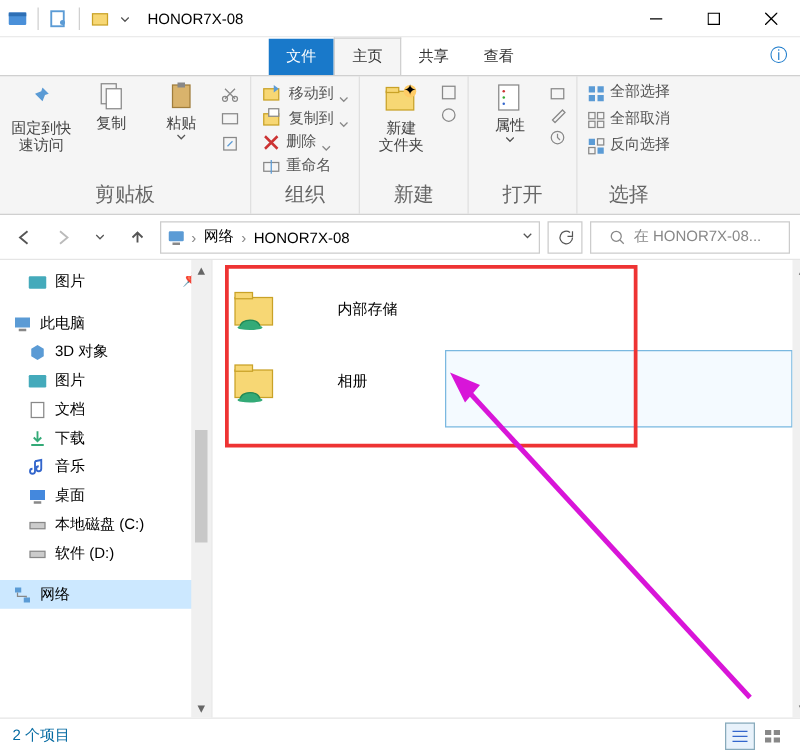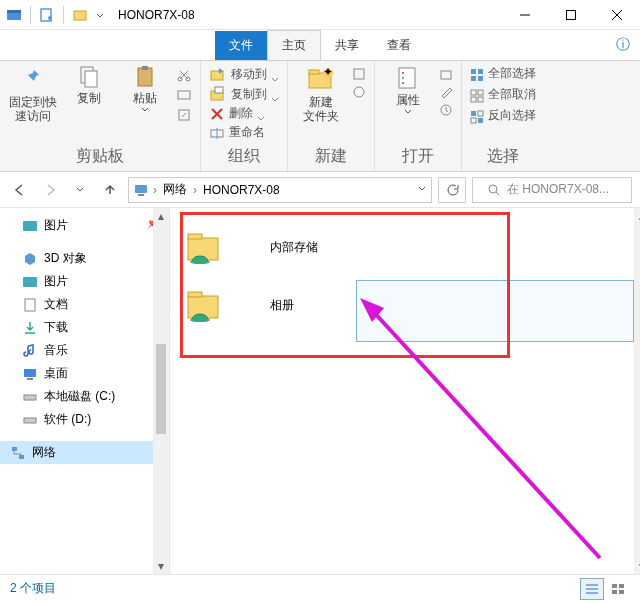--- a/index.html
+++ b/index.html
@@ -367,20 +367,27 @@
 <div class="body">
   <div class="nav">
     <span class="navpin">📌</span>
     <div class="navitem">
         <svg width="16" height="16">
           <rect x="1" y="3" width="14" height="10" fill="#4ab" rx="1"></rect>
         </svg>
         <span>图片</span>
       </div>
     <div style="height:10px"></div>
+    <div class="navitem root">
+        <svg width="16" height="16">
+          <rect x="2" y="3" width="12" height="8" fill="#5b9bd5"></rect>
+          <rect x="5" y="12" width="6" height="2" fill="#888"></rect>
+        </svg>
+        <span>此电脑</span>
+      </div>
     <div class="navitem">
         <svg width="16" height="16">
           <path d="M8 2l5 3v6l-5 3-5-3V5z" fill="#5b9bd5"></path>
         </svg>
         <span>3D 对象</span>
       </div>
     <div class="navitem">
         <svg width="16" height="16">
           <rect x="1" y="3" width="14" height="10" fill="#4ab" rx="1"></rect>
         </svg>

